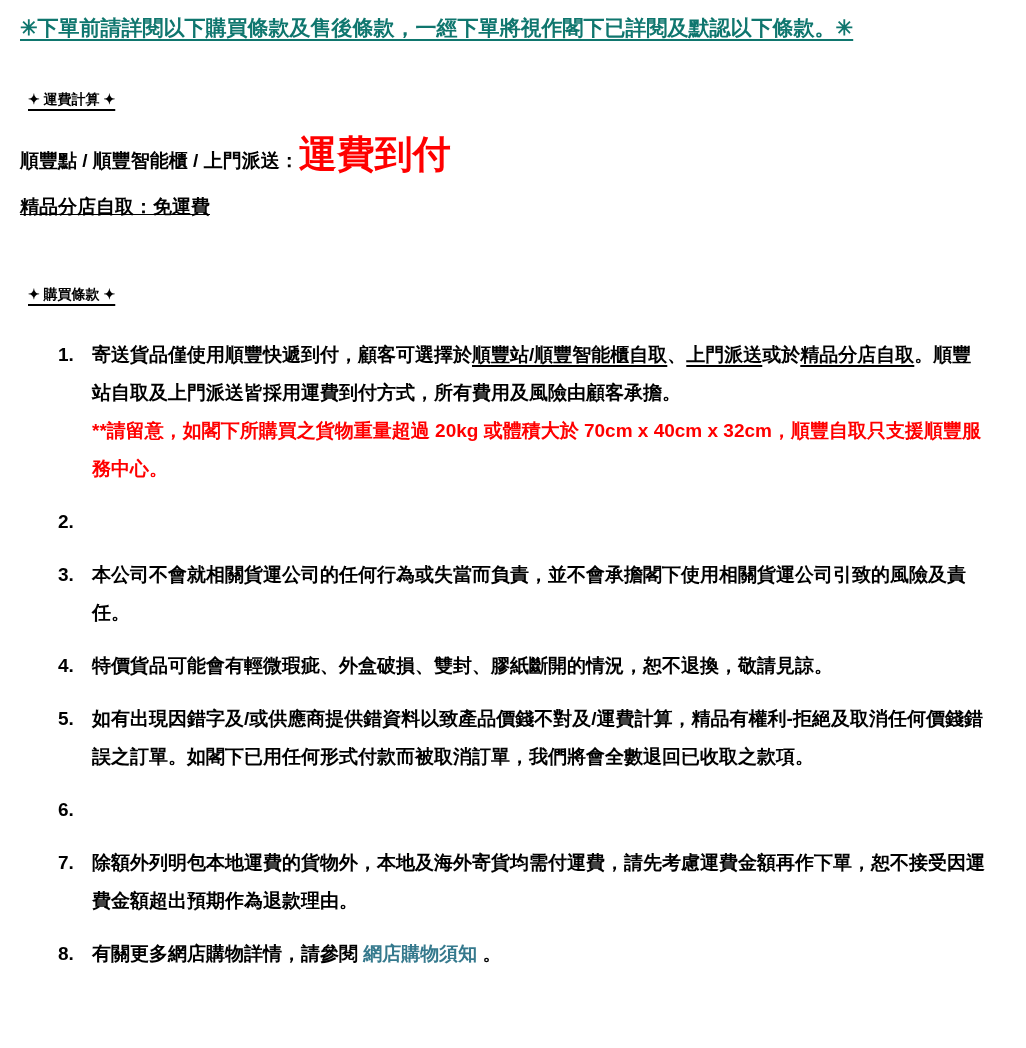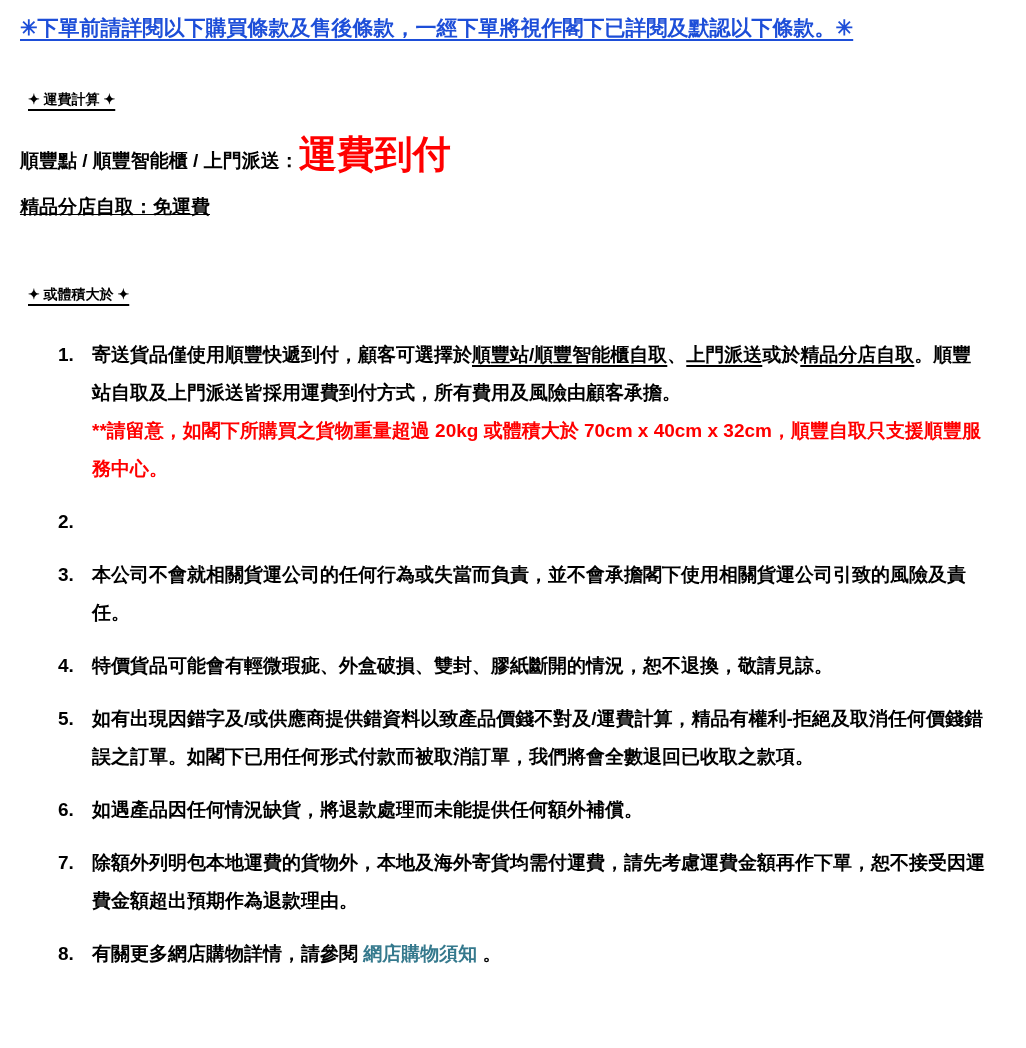--- a/index.html
+++ b/index.html
@@ -8,21 +8,21 @@
     width: 1026px;
     height: 1048px;
     overflow: hidden;
     font-family: "Liberation Sans", sans-serif;
     font-weight: 700;
     color: #000000;
   }
   .page { padding: 15px 24px 0 20px; }
 
   .notice {
-    color: #1d4ed8;
+    color: #0f766e;
     font-size: 21px;
     line-height: 26px;
     text-decoration: underline;
     text-decoration-thickness: 2px;
     text-underline-offset: 4px;
   }
 
   .section-heading {
     display: inline-block;
     font-size: 14px;
@@ -76,21 +76,21 @@
     <span class="section-heading heading-shipping">✦ 運費計算 ✦</span>
   </div>
 
   <div class="ship-line1">
     <span>順豐點 / 順豐智能櫃 / 上門派送：</span><span class="red-big">運費到付</span>
   </div>
 
   <div class="ship-line2">精品分店自取：免運費</div>
 
   <div class="heading-row">
-    <span class="section-heading heading-terms">✦ 或體積大於 ✦</span>
+    <span class="section-heading heading-terms">✦ 購買條款 ✦</span>
   </div>
 
   <ol class="terms-list">
 
     <li class="term">
       <span class="term-num">1.</span>
       <div class="term-body">
         <p class="term-text"><span>寄送貨品僅使用順豐快遞到付，顧客可選擇於</span><span class="u">順豐站/順豐智能櫃自取</span><span>、</span><span class="u">上門派送</span><span>或於</span><span class="u">精品分店自取</span><span>。順豐站自取及上門派送皆採用運費到付方式，所有費用及風險由顧客承擔。</span></p>
         <p class="term-text red-note">**請留意，如閣下所購買之貨物重量超過 20kg 或體積大於 70cm x 40cm x 32cm，順豐自取只支援順豐服務中心。</p>
       </div>
@@ -116,23 +116,20 @@
 
     <li class="term">
       <span class="term-num">5.</span>
       <div class="term-body">
         <p class="term-text">如有出現因錯字及/或供應商提供錯資料以致產品價錢不對及/運費計算，精品有權利-拒絕及取消任何價錢錯誤之訂單。如閣下已用任何形式付款而被取消訂單，我們將會全數退回已收取之款項。</p>
       </div>
     </li>
 
     <li class="term">
       <span class="term-num">6.</span>
-      <div class="term-body">
-        <p class="term-text">如遇產品因任何情況缺貨，將退款處理而未能提供任何額外補償。</p>
-      </div>
     </li>
 
     <li class="term">
       <span class="term-num">7.</span>
       <div class="term-body">
         <p class="term-text">除額外列明包本地運費的貨物外，本地及海外寄貨均需付運費，請先考慮運費金額再作下單，恕不接受因運費金額超出預期作為退款理由。</p>
       </div>
     </li>
 
     <li class="term">

